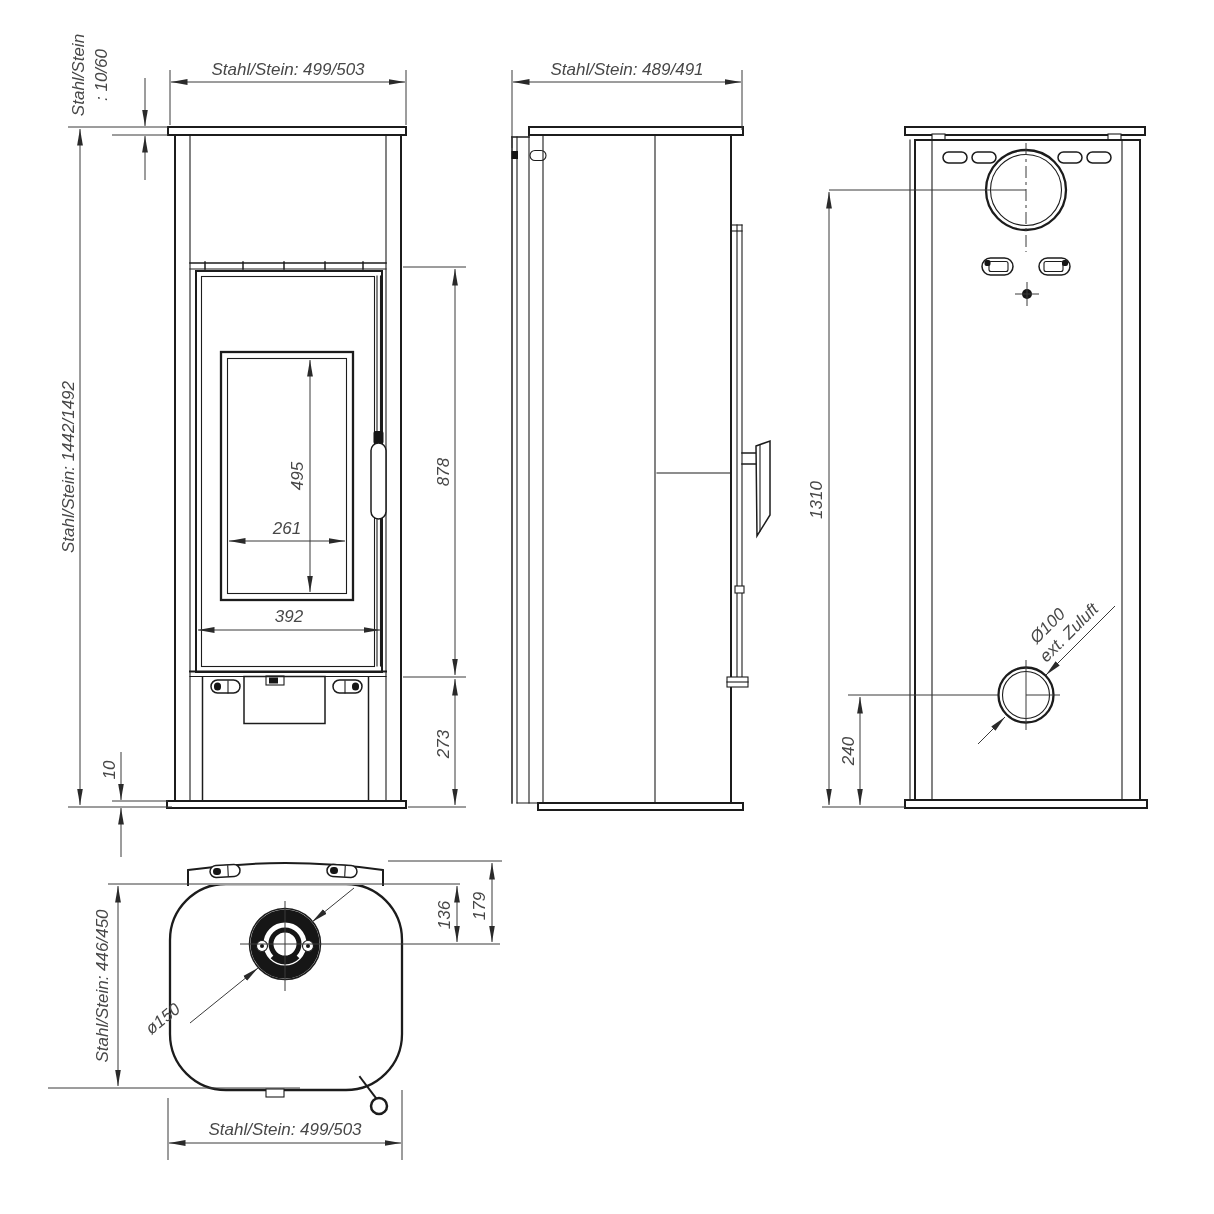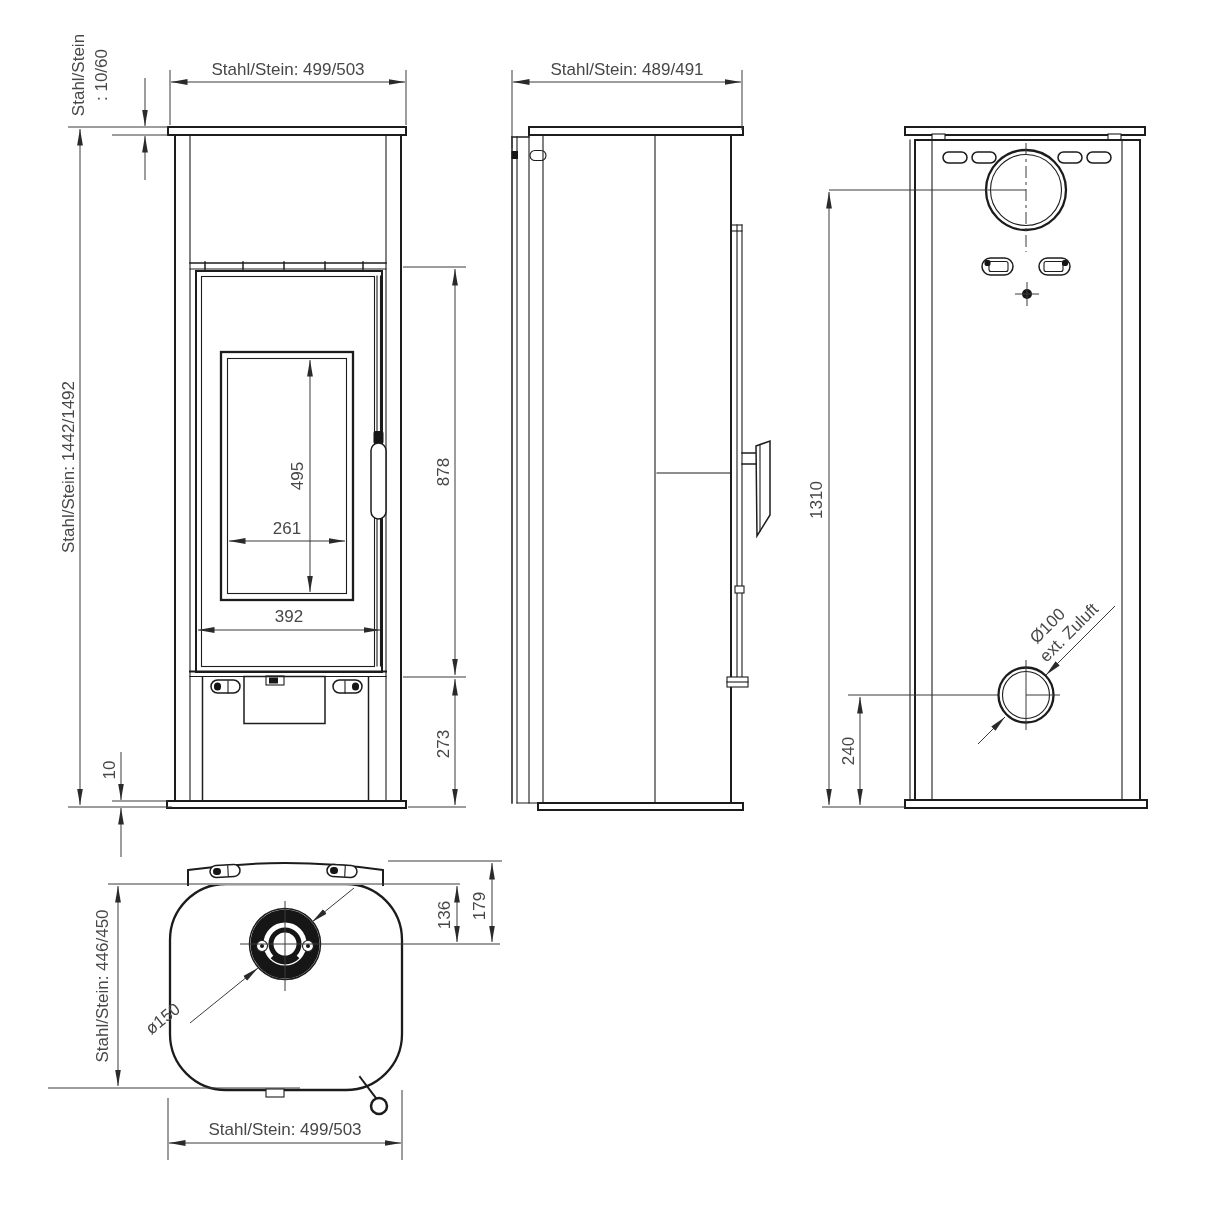--- a/index.html
+++ b/index.html
@@ -1,16 +1,16 @@
 <!DOCTYPE html>
 <html><head>
 <meta charset="utf-8">
 <style>
   html,body{margin:0;padding:0;background:#ffffff;}
-  .stage{width:1214px;height:1214px;position:relative;background:#fff;}
+  .stage{width:1214px;height:1214px;position:relative;background:#fff;font-style:italic;}
   svg{display:block;}
   text{font-family:"Liberation Sans","DejaVu Sans",sans-serif;fill:#474747;}
   .lbl{font-size:17px;letter-spacing:0px;}
   .num{font-size:17px;}
   .o2{stroke:#1c1c1c;stroke-width:2;fill:none;stroke-linecap:square;}
   .o22{stroke:#1c1c1c;stroke-width:2.3;fill:none;}
   .o15{stroke:#1c1c1c;stroke-width:1.5;fill:none;stroke-linecap:square;}
   .o1{stroke:#1c1c1c;stroke-width:1.1;fill:none;stroke-linecap:square;}
   .thin{stroke:#3a3a3a;stroke-width:1;fill:none;stroke-linecap:butt;}
   .dim{stroke:#3a3a3a;stroke-width:1;fill:none;}

